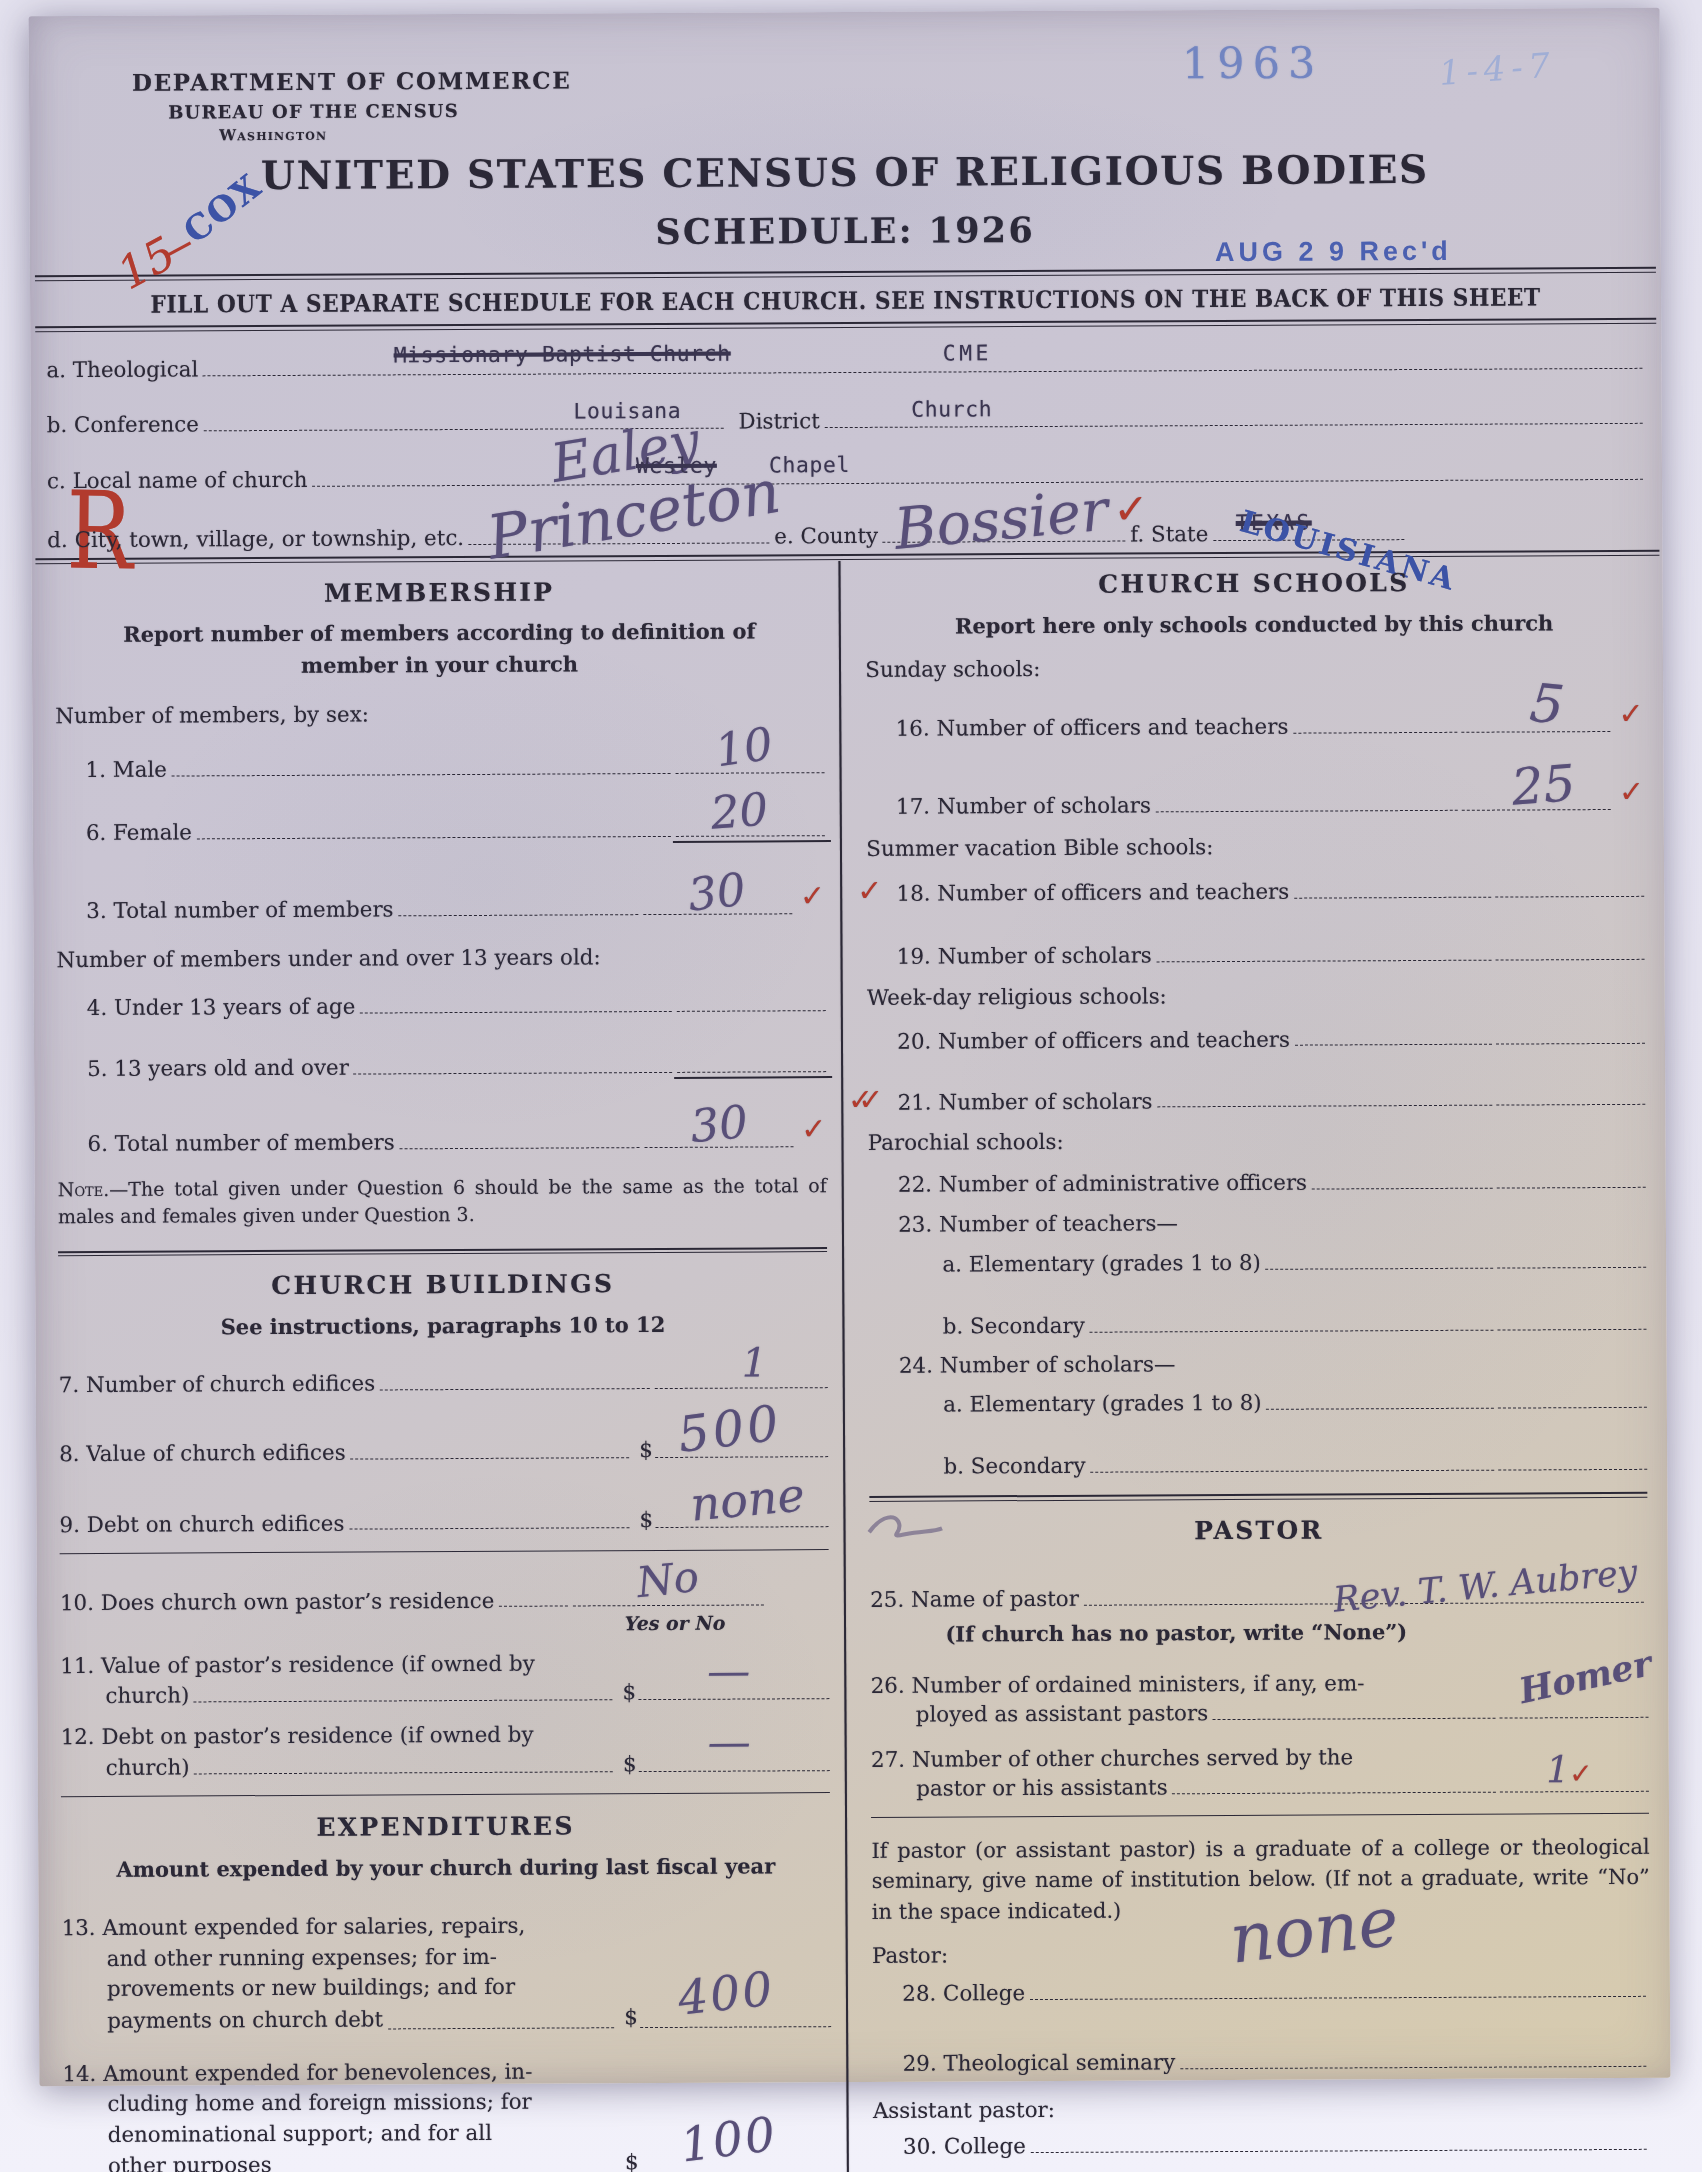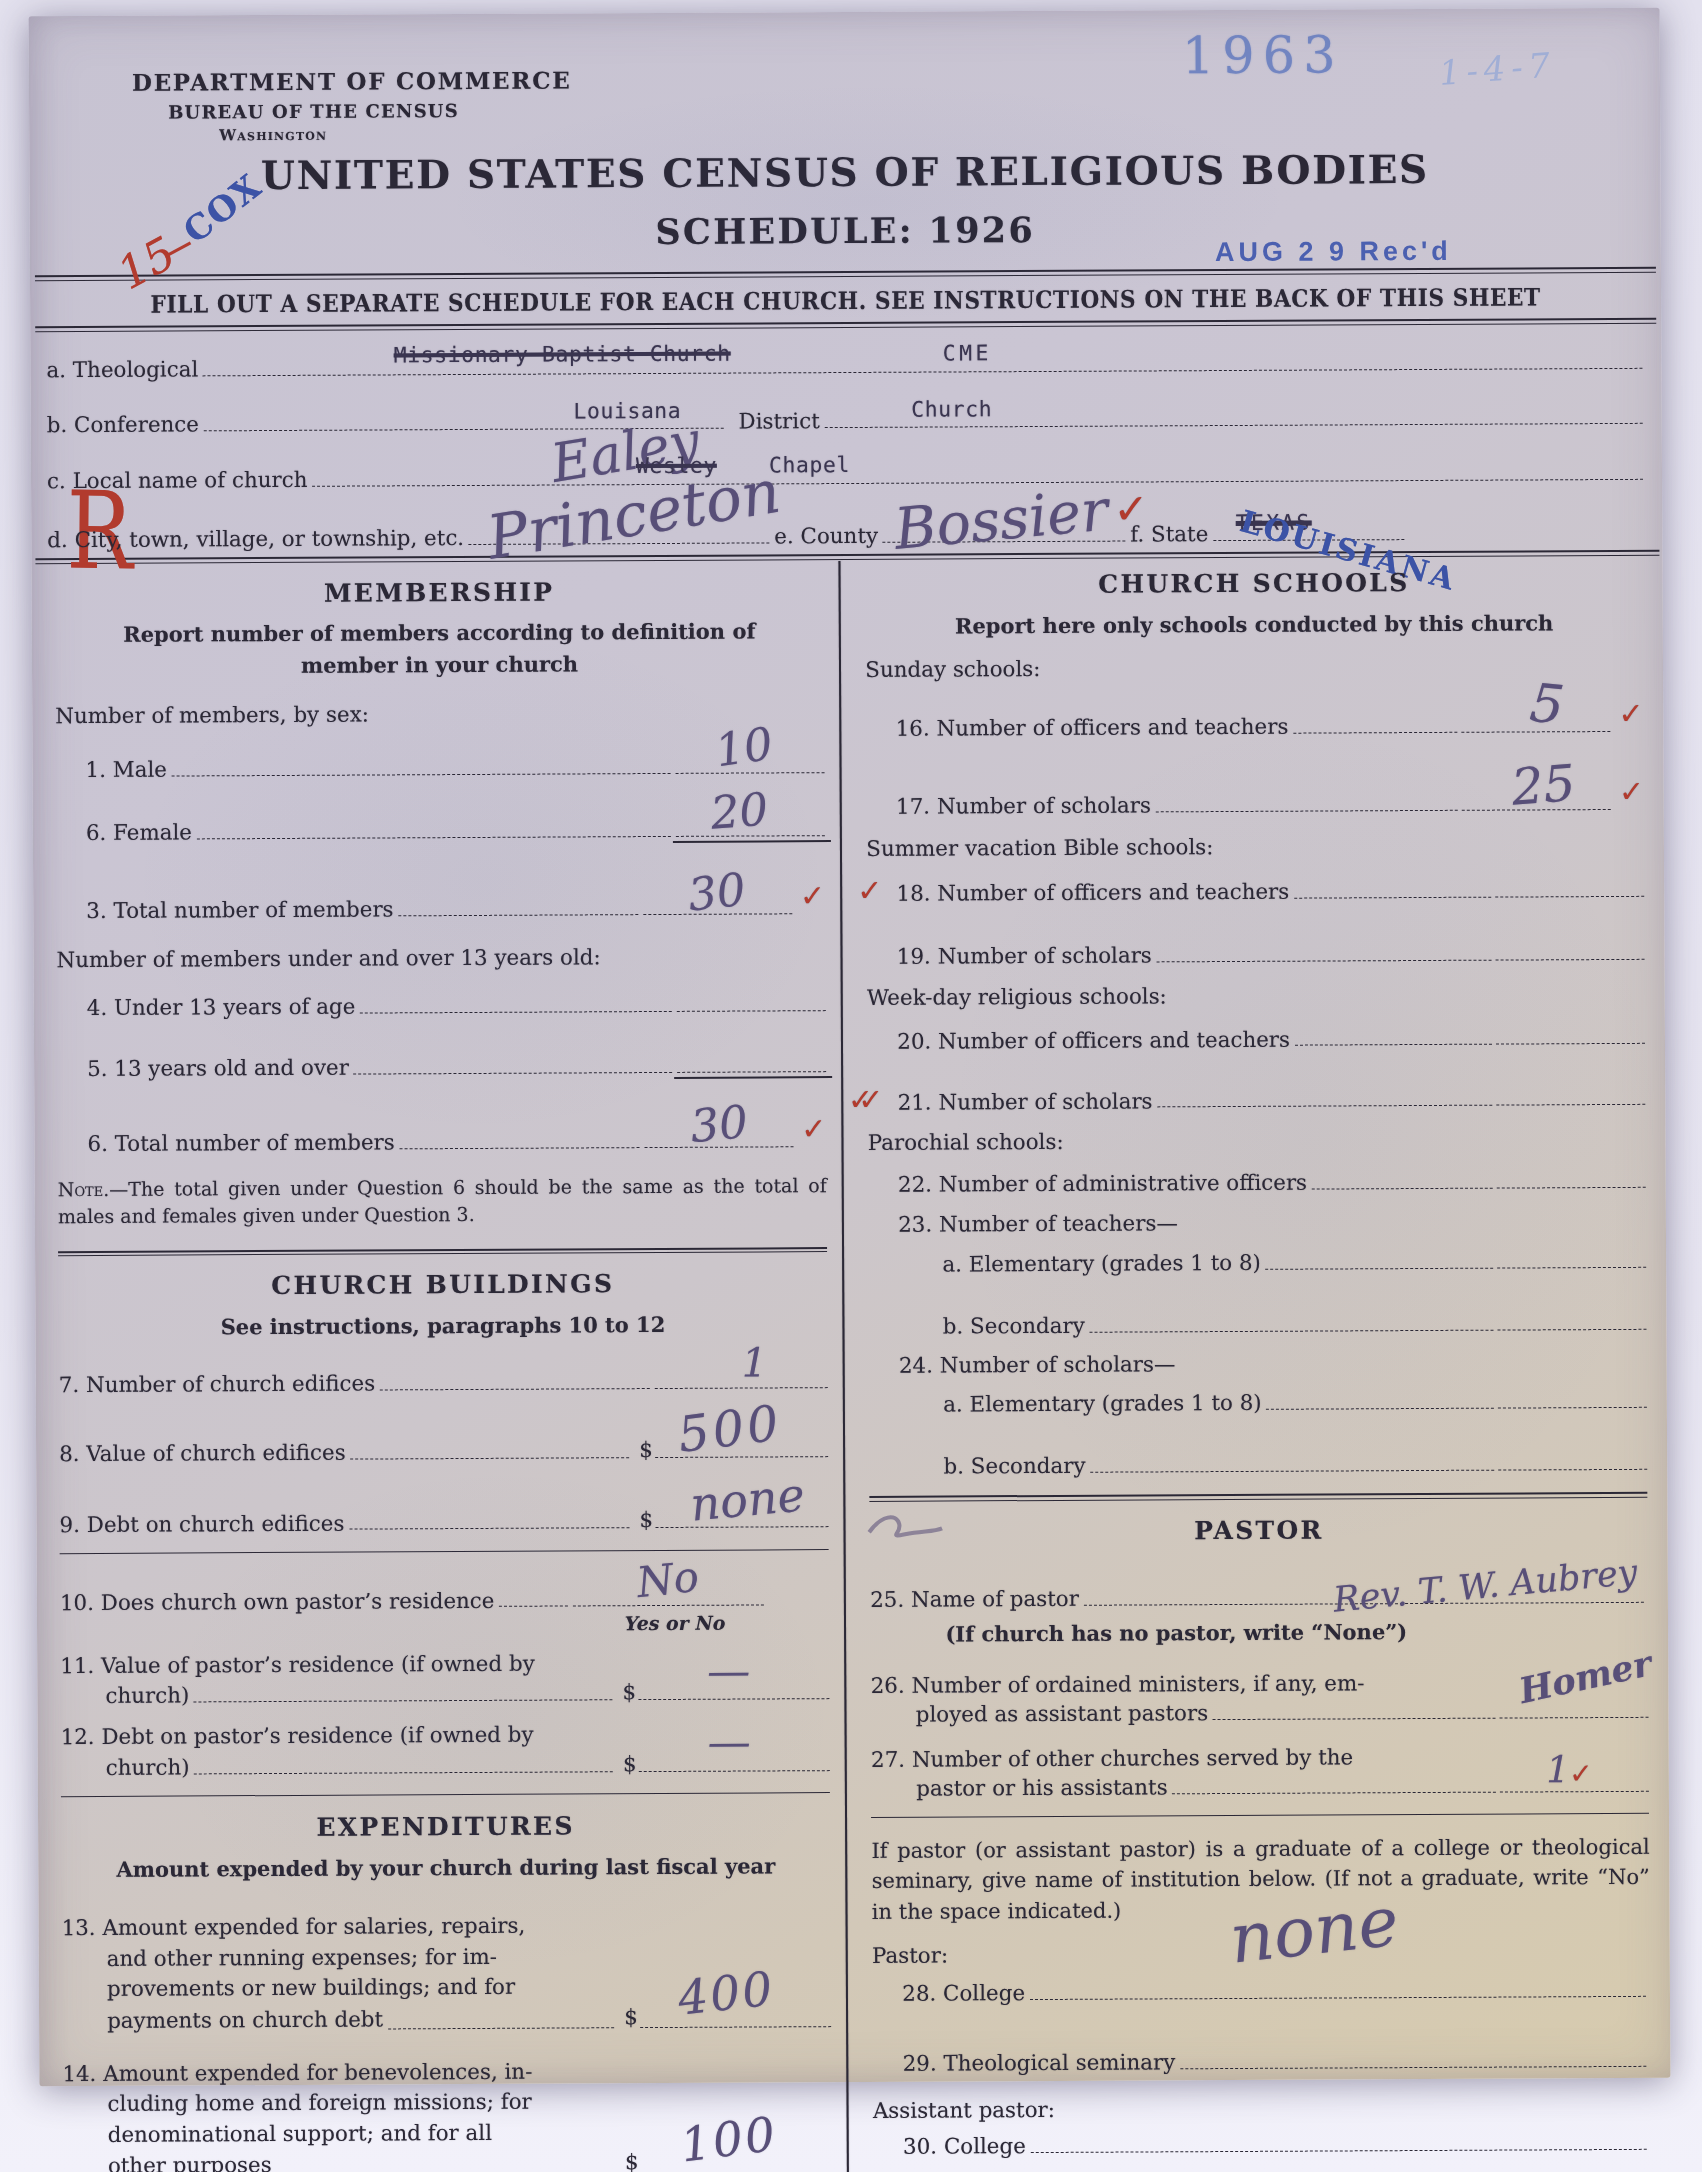--- a/index.html
+++ b/index.html
@@ -31,21 +31,21 @@
   .chk { font-size:30px; color:#b23b2e; line-height:1; font-family:"DejaVu Sans","Liberation Sans",sans-serif; }
 
   
   .dept { margin:53px 0 0 103px; }
   .dept .l1 { font-size:23px; font-weight:bold; letter-spacing:1.7px; }
   .dept .l2 { font-size:18px; font-weight:bold; letter-spacing:1.2px; margin:5.8px 0 0 36px; }
   .dept .l3 { font-size:15px; font-weight:bold; letter-spacing:1.2px; margin:4.6px 0 0 87px; font-variant:small-caps; }
   .title { text-align:center; font-size:39px; font-weight:bold; letter-spacing:1.7px; margin-top:8px; }
   .subtitle { text-align:center; font-size:35px; font-weight:bold; letter-spacing:2.3px; margin-top:15px; }
 
-  .stamp-year { position:absolute; left:1153px; top:16px; font-size:51px; letter-spacing:8px; color:#5d76bd; opacity:.8; text-shadow:0 0 1.7px rgba(93,118,189,.6);text-align:right; }
+  .stamp-year { position:absolute; left:1153px; top:28px; font-size:43px; letter-spacing:8px; color:#5d76bd; opacity:.8; text-shadow:0 0 1.7px rgba(93,118,189,.6);text-align:right; }
   .stamp-code { position:absolute; left:1410px; top:40px; font-size:34px; letter-spacing:5.8px; color:#9aabd6; opacity:.85; transform:rotate(-4deg); font-style:italic; }
   .stamp-recd { position:absolute; left:1185px; top:227px; font-size:27px; font-weight:bold; letter-spacing:4px; color:#3e56ad; font-family:"Liberation Sans","DejaVu Sans",sans-serif; opacity:.9; }
   .ann-cox { position:absolute; left:149px; top:173px; font-size:34px; font-weight:bold; letter-spacing:1.7px; transform:rotate(-38deg); }
   .ann-15 { position:absolute; left:88px; top:221px; font-size:45px; transform:rotate(-28deg); font-style:italic; }
   .ann-15::after { content:""; position:absolute; right:-19.6px; top:52%; width:26.6px; border-top:3.5px solid #b23b2e; }
   .ann-r { position:absolute; left:28px; top:462px; font-size:107px; transform:scaleX(.82) rotate(1deg); font-weight:400; line-height:1; }
 
   .hr2 { border-top:2.3px solid #2b2836; border-bottom:1.7px solid #2b2836; height:5.8px; margin:0 4.6px; }
   .banner { text-align:center; font-size:24px; font-weight:bold; letter-spacing:0.6px; padding:9.2px 0 7px; font-stretch:condensed; }
 

